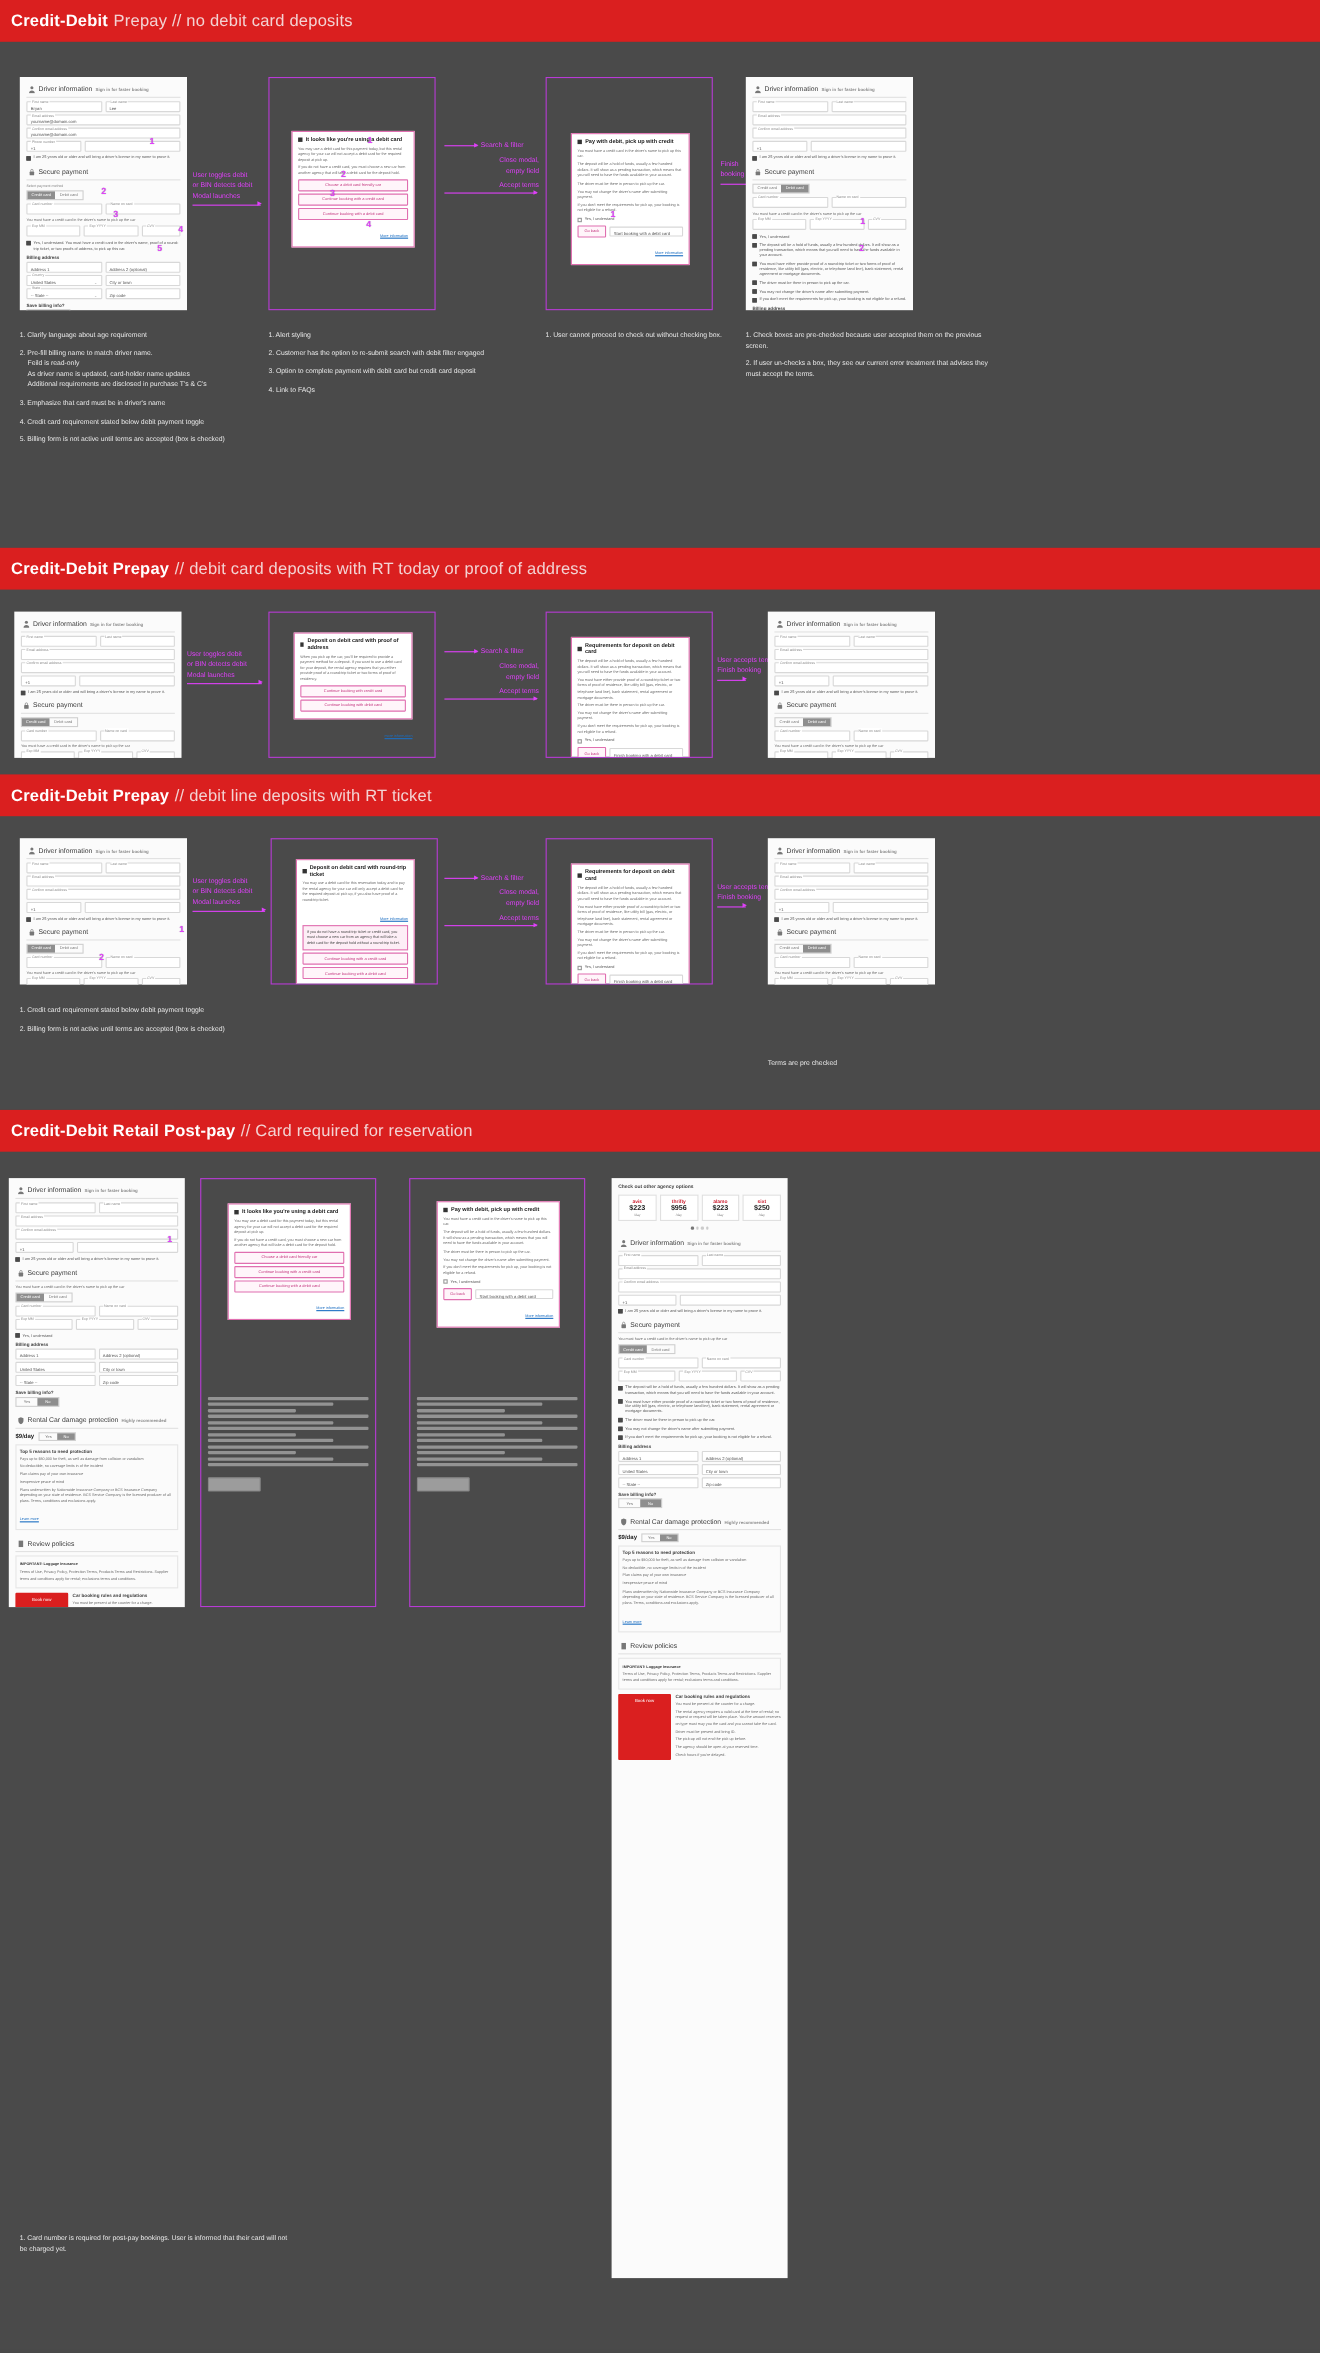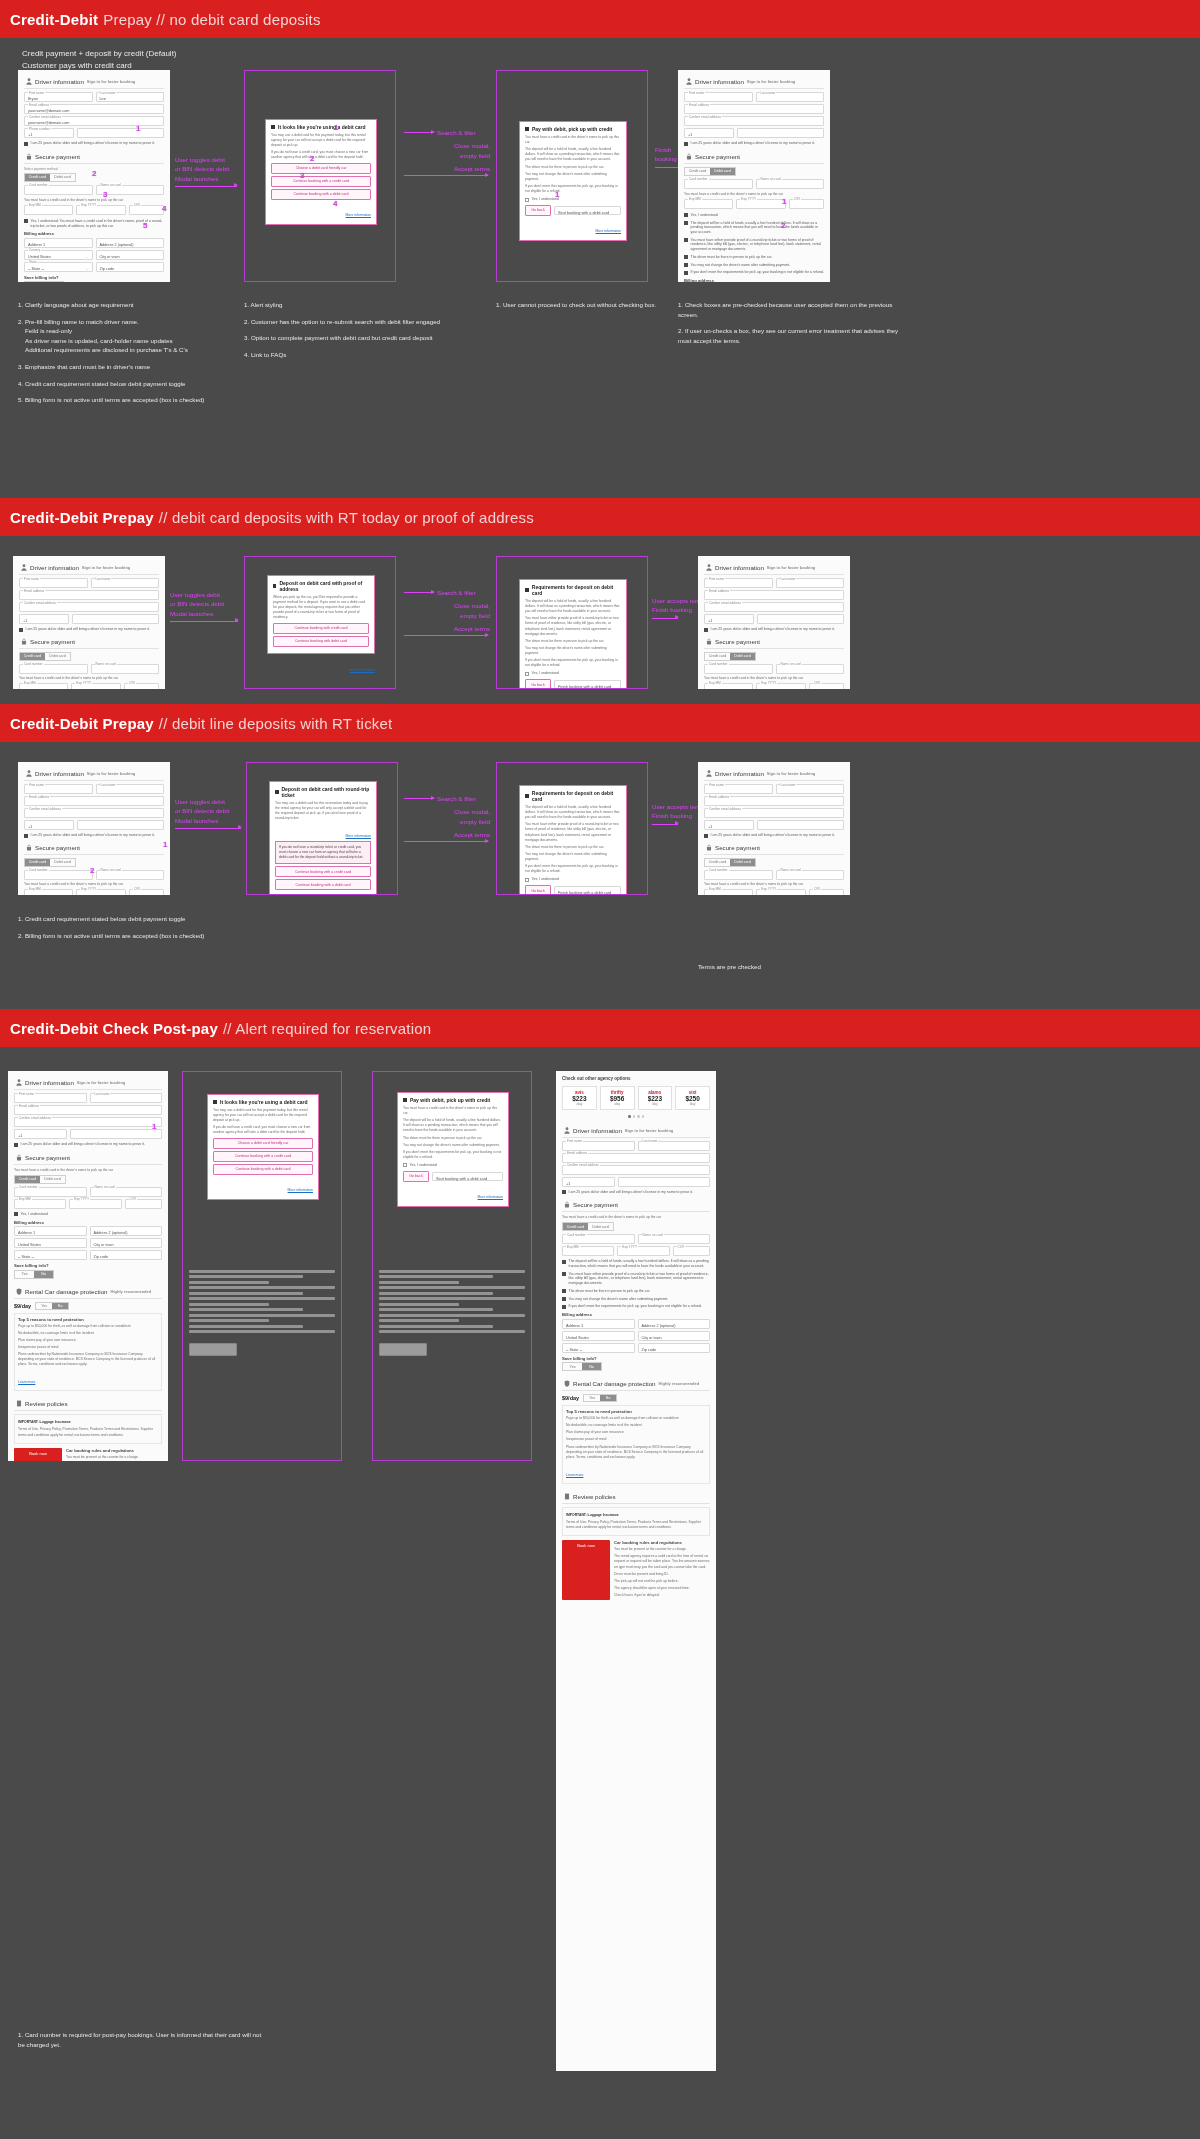--- a/index.html
+++ b/index.html
@@ -144,25 +144,20 @@
 <body>
 
 <div class="page">
 
   <div class="section" style="height:498px;">
     <div class="banner">
       <span class="b-strong">Credit-Debit</span>
       <span class="b-rest">Prepay // no debit card deposits</span>
     </div>
 
-    <div class="blurb">
-      <div>Credit payment + deposit by credit (Default)</div>
-      <div>Customer pays with credit card</div>
-      <div>Debit cards are not allowed</div>
-    </div>
 
     <div class="mock" style="position:absolute;left:18px;top:70px;width:152px;height:212px;">
       <div class="inner">
         <div class="blk-title">
           <svg class="ico" viewBox="0 0 10 12">
               <circle cx="5" cy="3" r="2.4" fill="#777"></circle>
               <path d="M0.5 11.5c0-2.6 2-4.2 4.5-4.2s4.5 1.6 4.5 4.2z" fill="#777"></path>
             </svg>
           <span class="t">Driver information</span>
           <span class="sub">Sign in for faster booking</span>
@@ -849,22 +844,22 @@
       <p>1. Credit card requirement stated below debit payment toggle</p>
       <p>2. Billing form is not active until terms are accepted (box is checked)</p>
     </div>
     <div class="notes" style="left:698px;top:258px;width:200px;">
       <p>Terms are pre checked</p>
     </div>
   </div>
 
   <div class="section" style="height:1127px;">
     <div class="banner">
-      <span class="b-strong">Credit-Debit Check Post-pay</span>
-      <span class="b-rest">// Alert required for reservation</span>
+      <span class="b-strong">Credit-Debit Retail Post-pay</span>
+      <span class="b-rest">// Card required for reservation</span>
     </div>
 
     <div class="mock" style="position:absolute;left:8px;top:62px;width:160px;height:390px;">
       <div class="inner">
         <div class="blk-title">
           <svg class="ico" viewBox="0 0 10 12">
               <circle cx="5" cy="3" r="2.4" fill="#777"></circle>
               <path d="M0.5 11.5c0-2.6 2-4.2 4.5-4.2s4.5 1.6 4.5 4.2z" fill="#777"></path>
             </svg>
           <span class="t">Driver information</span>

